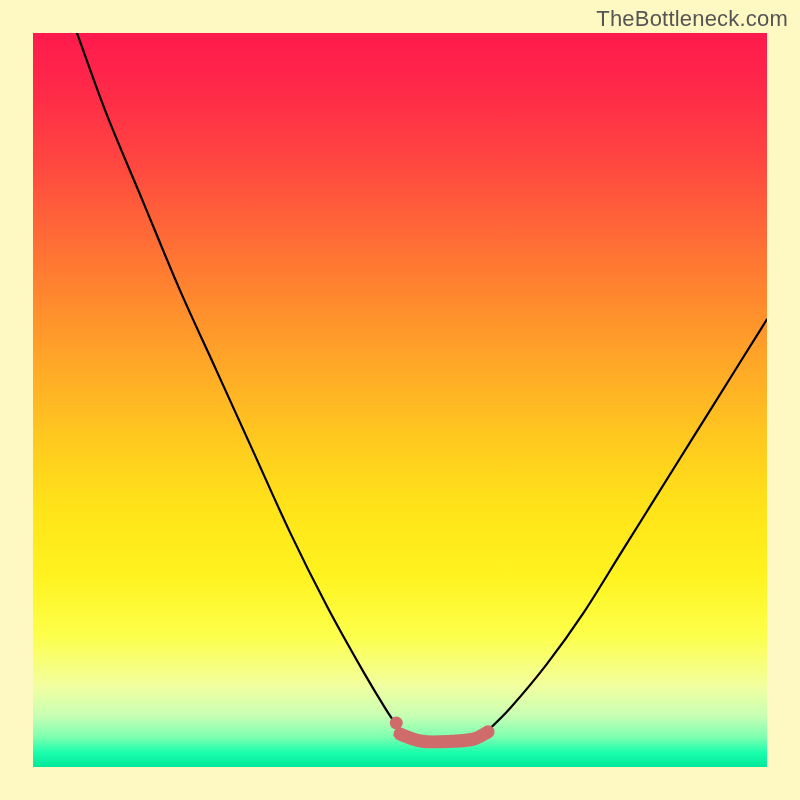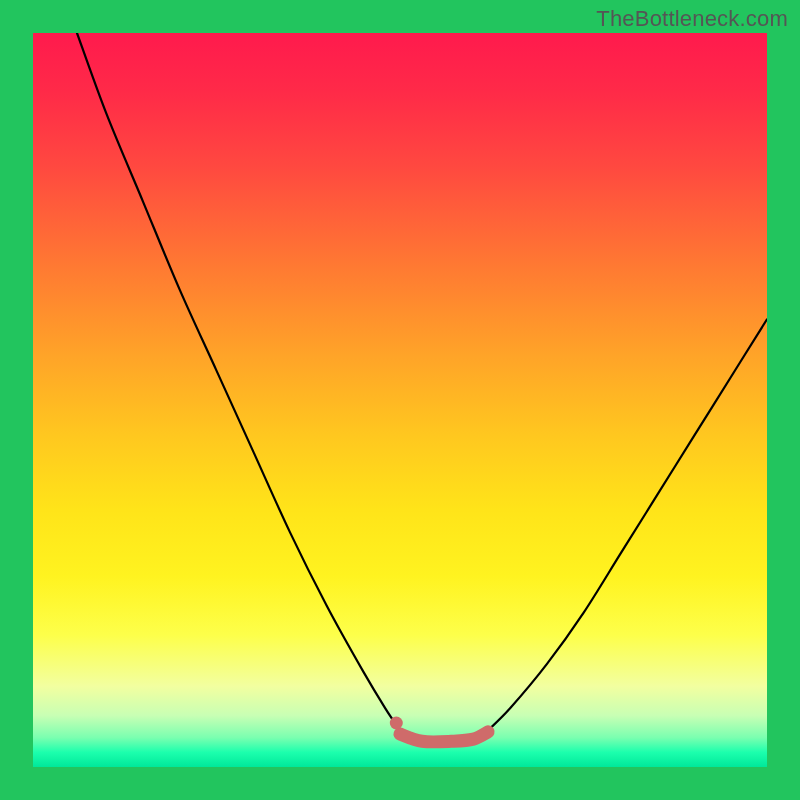--- a/index.html
+++ b/index.html
@@ -1,21 +1,21 @@
 <!DOCTYPE html>
 <html><head>
 <meta charset="utf-8">
 <style>
   * { margin: 0; padding: 0; box-sizing: border-box; }
   html, body { width: 800px; height: 800px; overflow: hidden; background: #000; }
   .frame {
     position: relative;
     width: 800px;
     height: 800px;
-    background: #22c55e;
+    background: #fef9c3;
   }
   .watermark {
     position: absolute;
     top: 6px;
     right: 12px;
     font-family: Arial, Helvetica, sans-serif;
     font-size: 22px;
     color: #555;
     letter-spacing: 0.2px;
     user-select: none;

